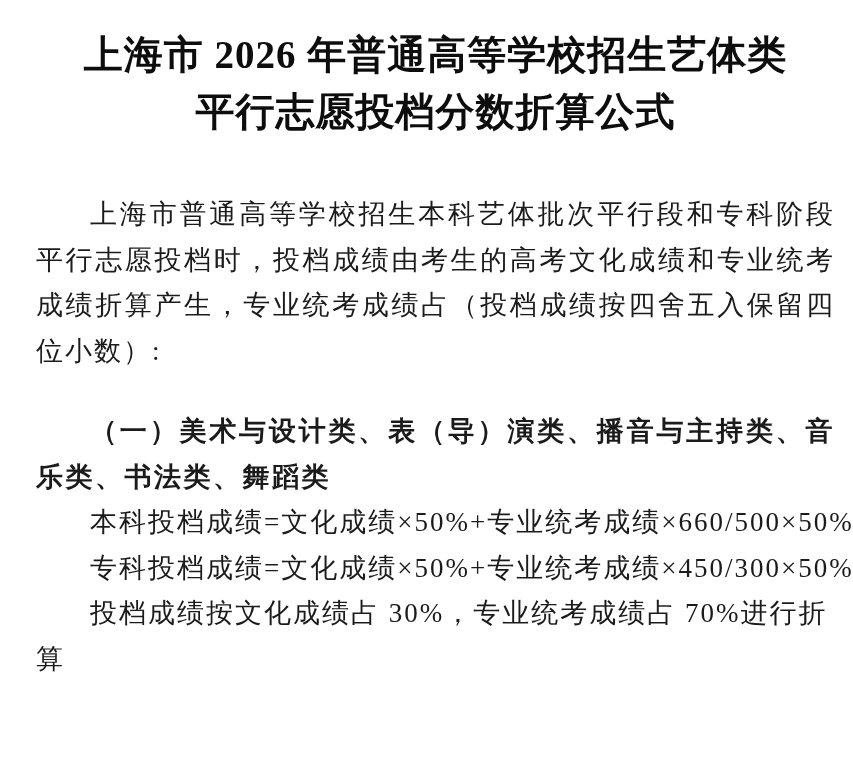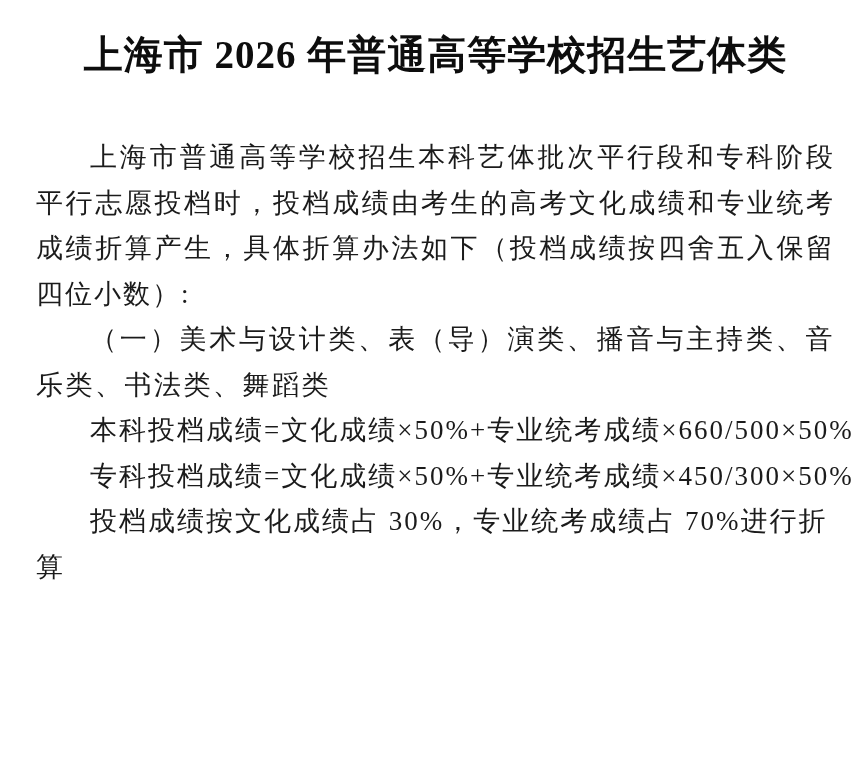--- a/index.html
+++ b/index.html
@@ -33,39 +33,41 @@
     letter-spacing: 2px;
   }
   .para {
     margin: 0;
     text-indent: 2em;
   }
   .justify {
     text-align: justify;
   }
   .heading {
-    font-weight: 400;
+    font-weight: 700;
     letter-spacing: 2.5px;
+    margin-top: 35px;
   }
   .formula-line {
     white-space: nowrap;
   }
 </style>
 </head>
 <body>
 
 <div class="page">
 
   <div class="doc-title">
     <div>上海市 2026 年普通高等学校招生艺体类</div>
+    <div>平行志愿投档分数折算公式</div>
   </div>
 
   <div class="doc-body">
 
-    <p class="para justify">上海市普通高等学校招生本科艺体批次平行段和专科阶段平行志愿投档时，投档成绩由考生的高考文化成绩和专业统考成绩折算产生，具体折算办法如下（投档成绩按四舍五入保留四位小数）:</p>
+    <p class="para justify">上海市普通高等学校招生本科艺体批次平行段和专科阶段平行志愿投档时，投档成绩由考生的高考文化成绩和专业统考成绩折算产生，专业统考成绩占（投档成绩按四舍五入保留四位小数）:</p>
 
     <p class="para justify heading">（一）美术与设计类、表（导）演类、播音与主持类、音乐类、书法类、舞蹈类</p>
 
 
     <p class="para formula-line">本科投档成绩=文化成绩×50%+专业统考成绩×660/500×50%</p>
 
     <p class="para formula-line">专科投档成绩=文化成绩×50%+专业统考成绩×450/300×50%</p>
 
 
     <p class="para">投档成绩按文化成绩占 30%，专业统考成绩占 70%进行折算</p>

